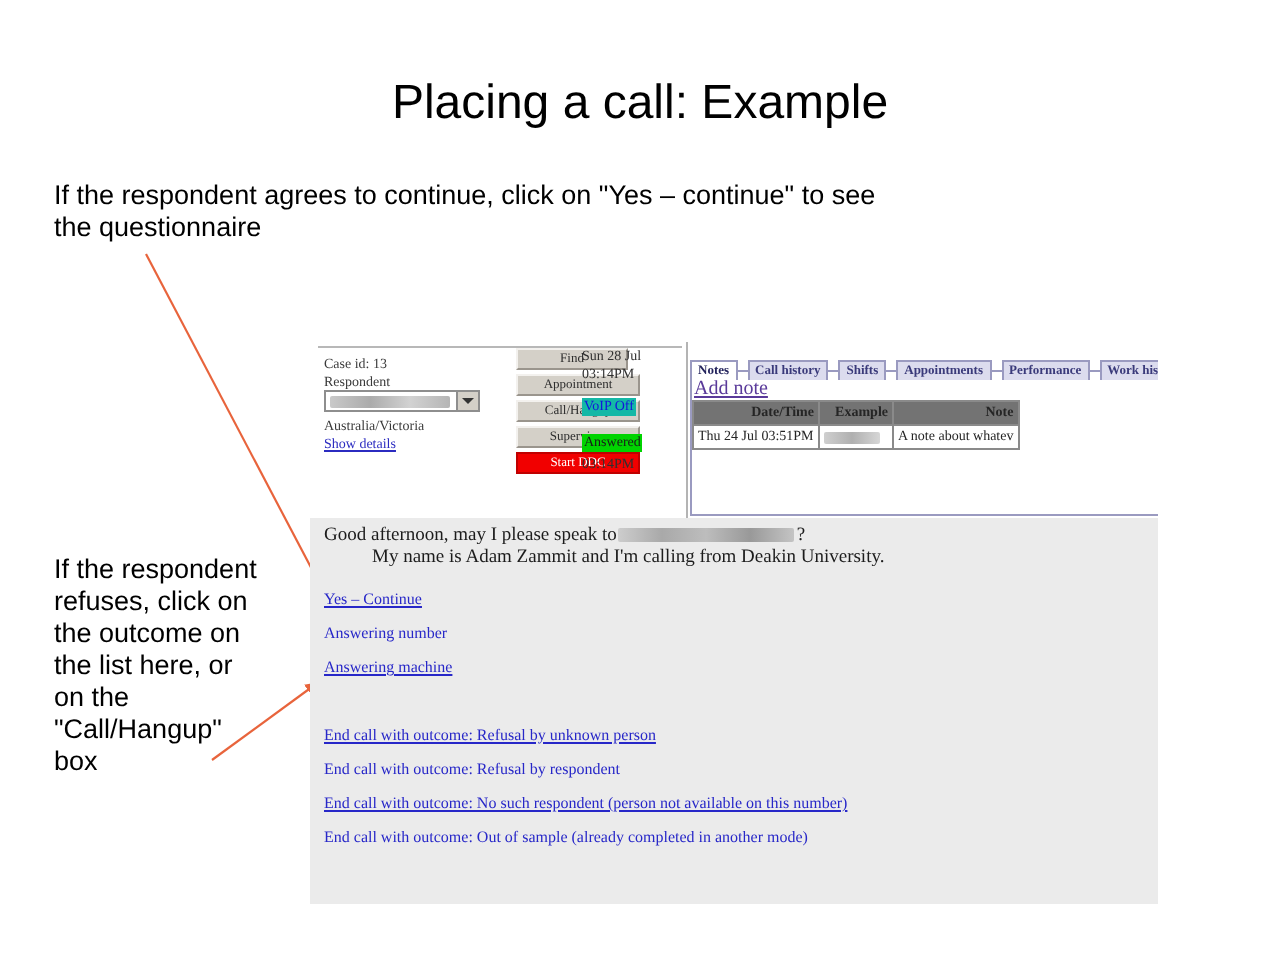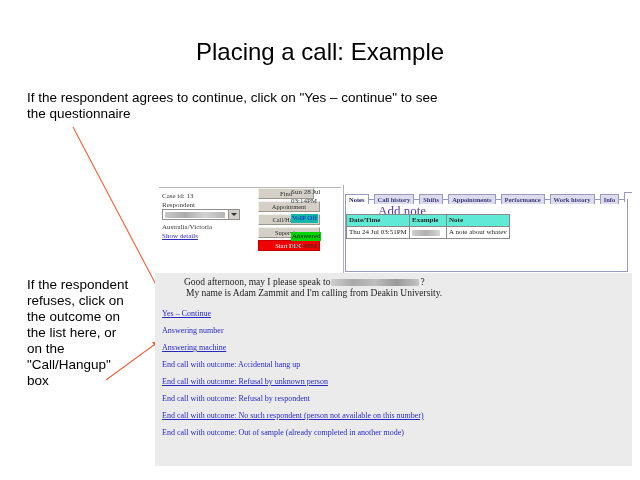--- a/index.html
+++ b/index.html
@@ -57,22 +57,22 @@
     position: absolute;
     left: 0; top: 0;
     width: 640px; height: 480px;
     pointer-events: none;
   }
 
   
   #app-shot {
     position: absolute;
     left: 155px;
-    top: 185px;
-    width: 477px;
+    top: 171px;
+    width: 424px;
     height: 281px;
     background: #ebebeb;
     overflow: hidden;
     font-family: "Liberation Serif", serif;
   }
 
   
   #app-top {
     position: absolute;
     left: 0; top: 0;
@@ -232,43 +232,42 @@
   }
   .tab.filler {
     background: #ffffff;
     width: 44px;
     border-color: #9a9ac0;
   }
 
   #add-note {
     position: absolute;
     left: 4px; top: 18px;
-    font-size: 13px;
+    font-size: 10px;
     color: #5a3a9a;
     text-decoration: underline;
     font-family: "Liberation Serif", serif;
-    padding-left: 31px;
   }
 
   #notes-table {
     position: absolute;
     left: 3px; top: 29px;
     border-collapse: collapse;
     font-family: "Liberation Serif", serif;
   }
   #notes-table th, #notes-table td {
     border: 1px solid #8a8a8a;
     font-size: 7px;
     line-height: 9px;
     padding: 1px 2px;
     text-align: left;
     color: #252525;
     white-space: nowrap;
   }
-  #notes-table th { font-weight: bold; background: #5eead4; }
+  #notes-table th { font-weight: bold; background: #737373; text-align: right; }
   #notes-table td { font-weight: normal; }
   .col-dt   { width: 58px; }
   .col-op   { width: 32px; }
   .col-note { width: 56px; }
   .redact-cell {
     display: block;
     width: 28px; height: 6px;
     background: linear-gradient(90deg,#cfcfcf,#b0b0b0,#d6d6d6);
     border-radius: 1px;
   }
@@ -291,21 +290,21 @@
   }
   #script-line1, #script-line2 {
     position: absolute;
     left: 7px;
     font-size: 9.5px;
     line-height: 11px;
     color: #1c1c1c;
     font-family: "Liberation Serif", serif;
     white-space: nowrap;
   }
-  #script-line1 { top: 4px; margin-left: 22px; }
+  #script-line1 { top: 4px; }
   #script-line2 { top: 15px; margin-left: 24px; }
   .redact-inline {
     display: inline-block;
     width: 88px; height: 7px;
     vertical-align: middle;
     margin: 0 1px;
     background: linear-gradient(90deg,#cdcdcd,#a9a9a9,#bdbdbd,#999999,#c4c4c4);
     border-radius: 1px;
   }
 
@@ -413,21 +412,20 @@
 
     <div id="script-area">
       <div id="script-line1">
         <span>Good afternoon, may I please speak to</span><span class="redact-inline"></span><span>?</span>
       </div>
       <div id="script-line2">My name is Adam Zammit and I'm calling from Deakin University.</div>
 
       <div class="olink u" style="top:36px;">Yes – Continue</div>
       <div class="olink" style="top:53px;">Answering number</div>
       <div class="olink u" style="top:70px;">Answering machine</div>
-      <div class="olink" style="top:87px;">End call with outcome: Accidental hang up</div>
       <div class="olink" style="top:121px;">End call with outcome: Refusal by respondent</div>
       <div class="olink u" style="top:104px;">End call with outcome: Refusal by unknown person</div>
       <div class="olink u" style="top:138px;">End call with outcome: No such respondent (person not available on this number)</div>
       <div class="olink" style="top:155px;">End call with outcome: Out of sample (already completed in another mode)</div>
     </div>
 
   </div>
 </div>
 
 </body></html>

